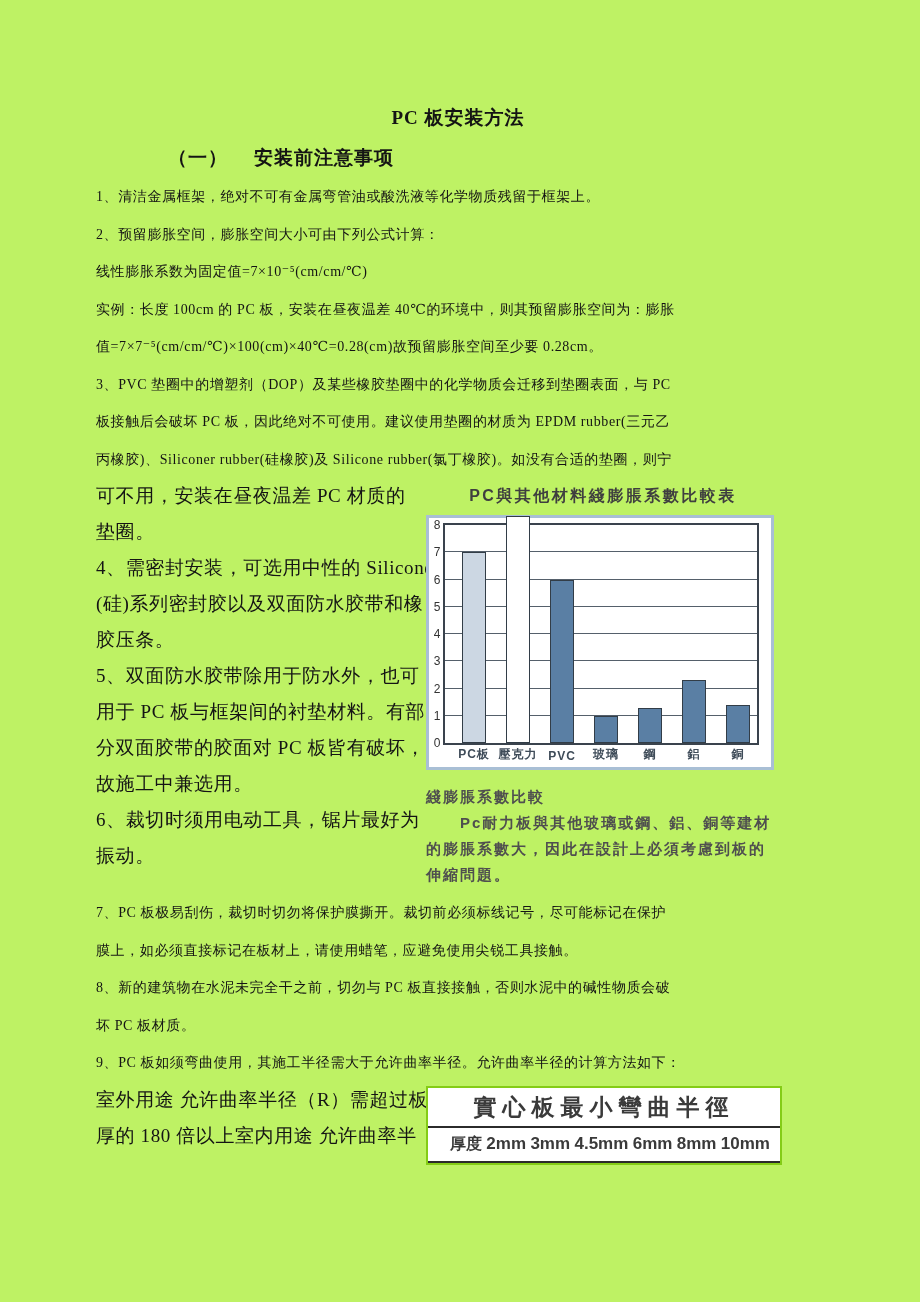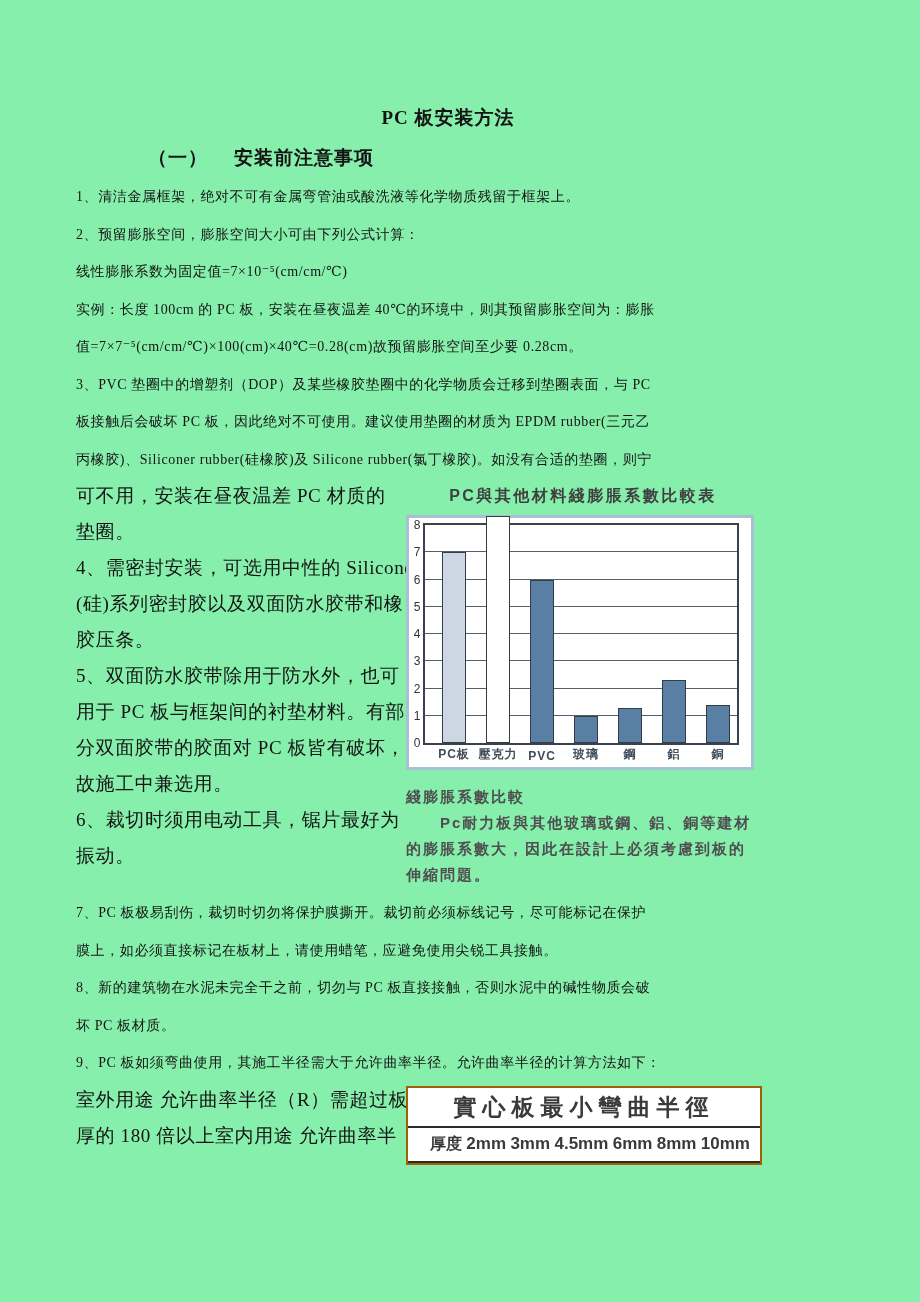--- a/index.html
+++ b/index.html
@@ -1,21 +1,21 @@
 <!DOCTYPE html>
 <html><head>
 <meta charset="utf-8">
 <style>
   html,body{margin:0;padding:0;background:#ffffff;}
   .page{
     position:relative;
     width:920px;height:1302px;
-    background:#86efac;
+    background:#bef264;
     box-sizing:border-box;
-    padding:104px 100px 0 76px;
+    padding:104px 100px 0 96px;
     font-family:"Liberation Serif","DejaVu Serif",serif;
     color:#141414;
     overflow:hidden;
   }
   .doc-title{
     text-align:center;
     font-size:19px;font-weight:bold;
     height:28px;line-height:28px;
     letter-spacing:1px;
   }
@@ -85,21 +85,21 @@
     letter-spacing:2px;height:26px;line-height:26px;
   }
   .caption-lines .tline{
     font-size:15px;font-weight:bold;color:#4f4f4f;
     letter-spacing:2px;height:26px;line-height:26px;white-space:nowrap;
   }
   
   .bend-table{
     margin-top:4px;
     width:356px;
-    border:2px solid #a16207;
+    border:2px solid #84cc16;
     background:#ffffff;
     font-family:"Liberation Sans","DejaVu Sans",sans-serif;
     color:#3a3a3a;
     box-sizing:border-box;
   }
   .bt-header{
     height:38px;line-height:38px;
     border-bottom:2px solid #2b2b2b;
     text-align:center;
     font-size:23px;font-weight:bold;letter-spacing:6px;

